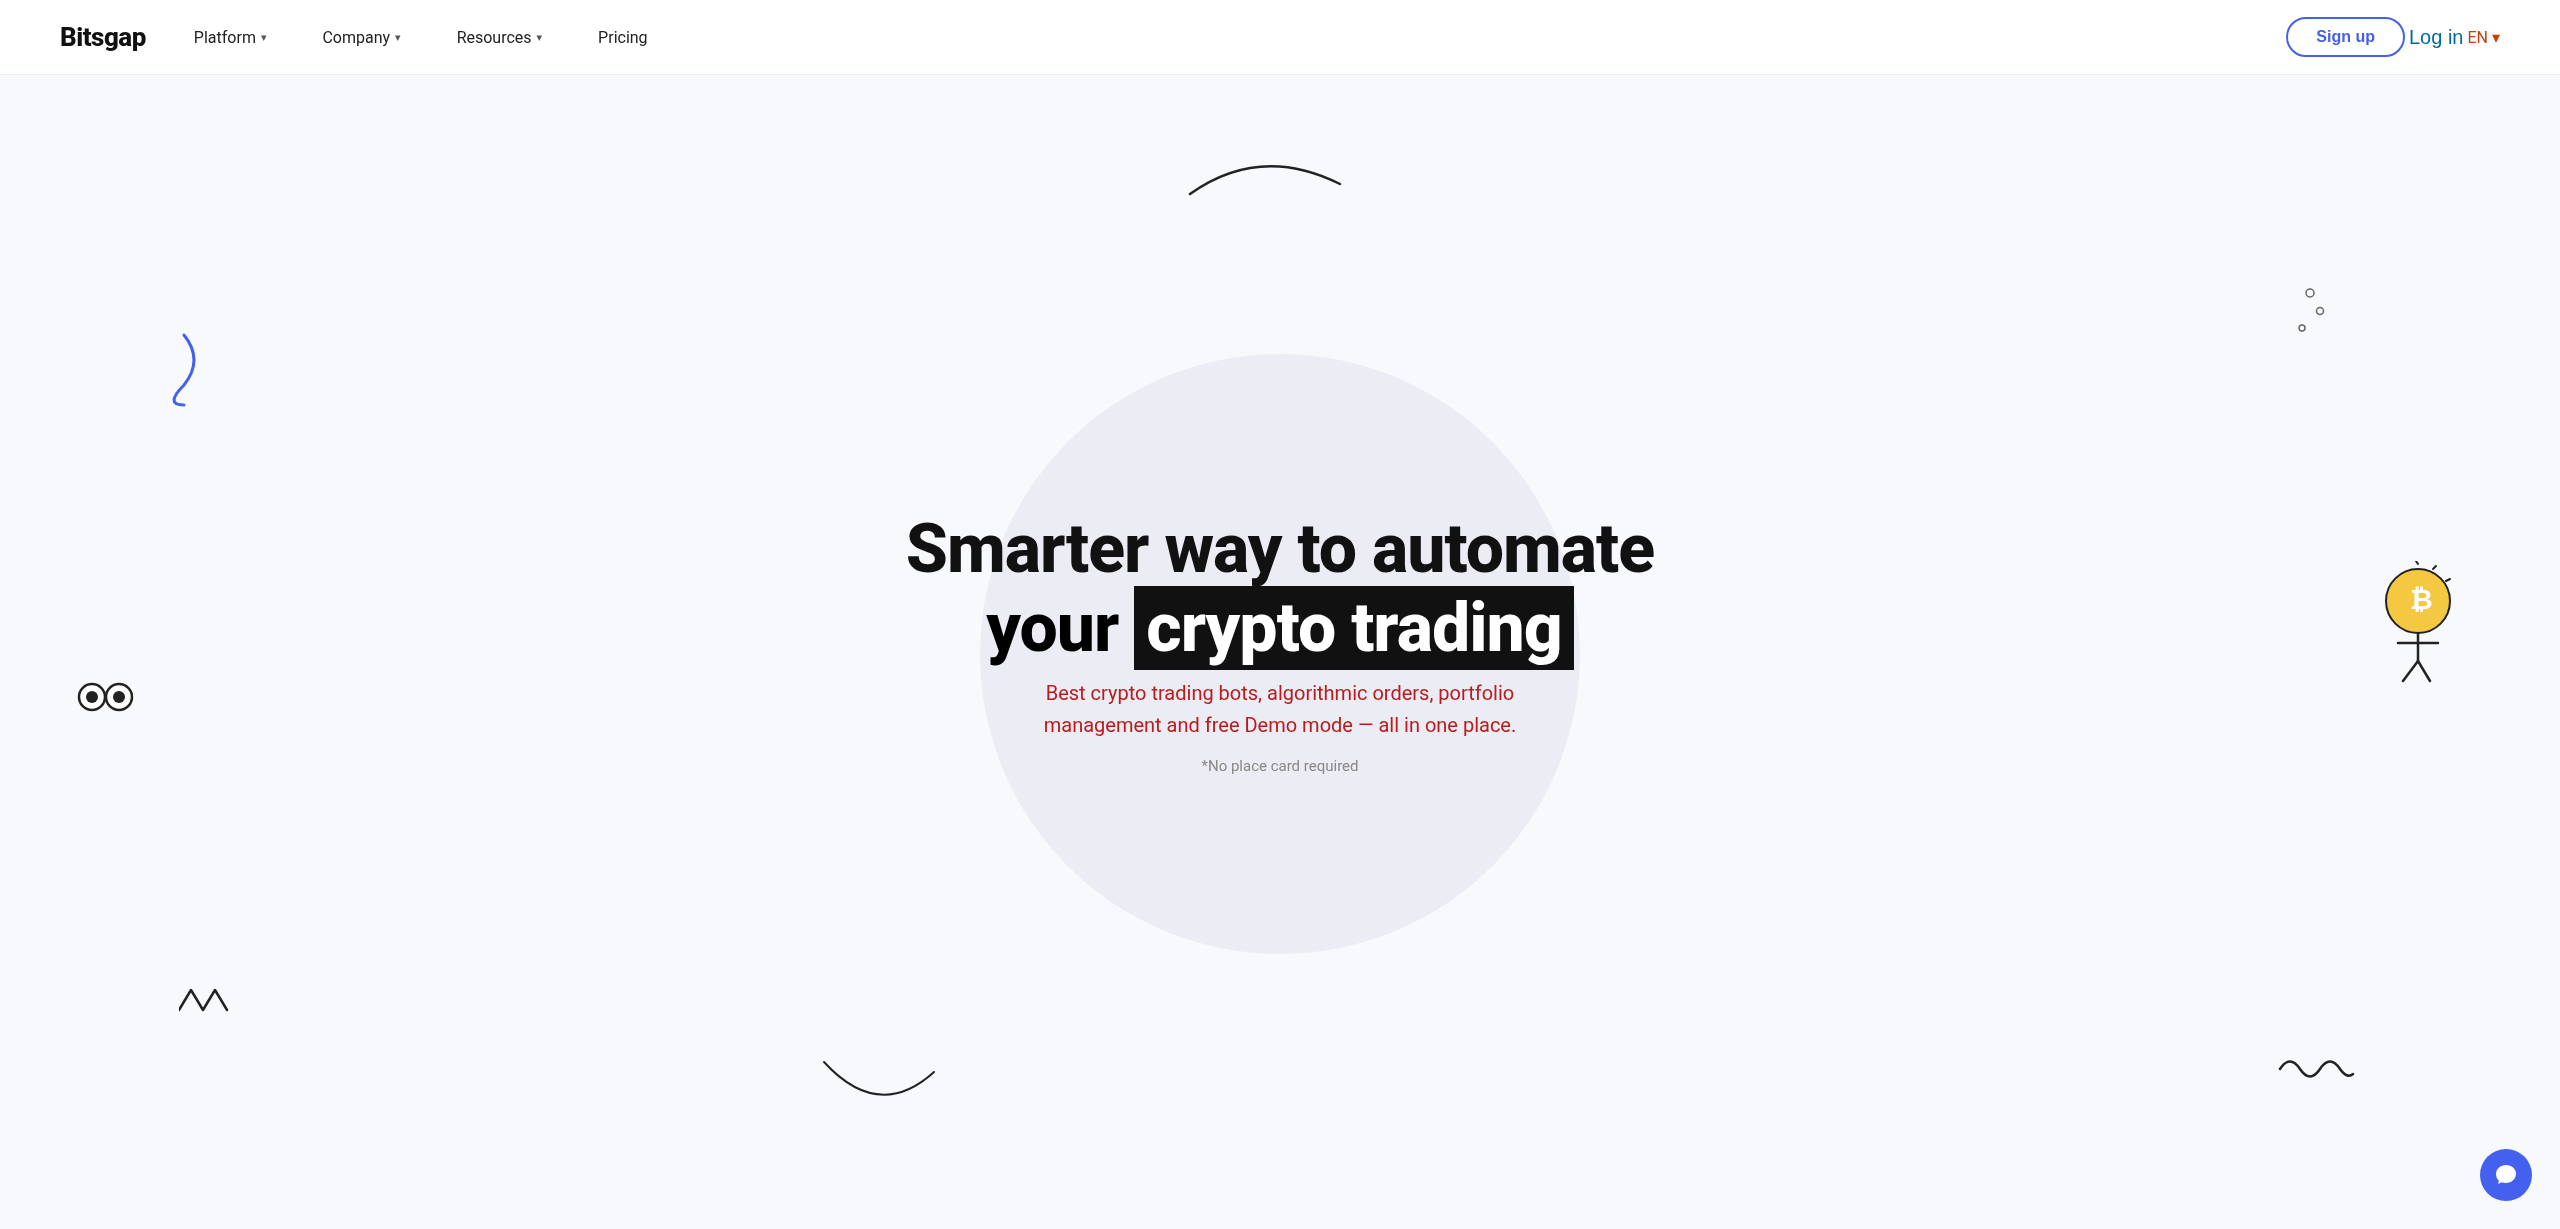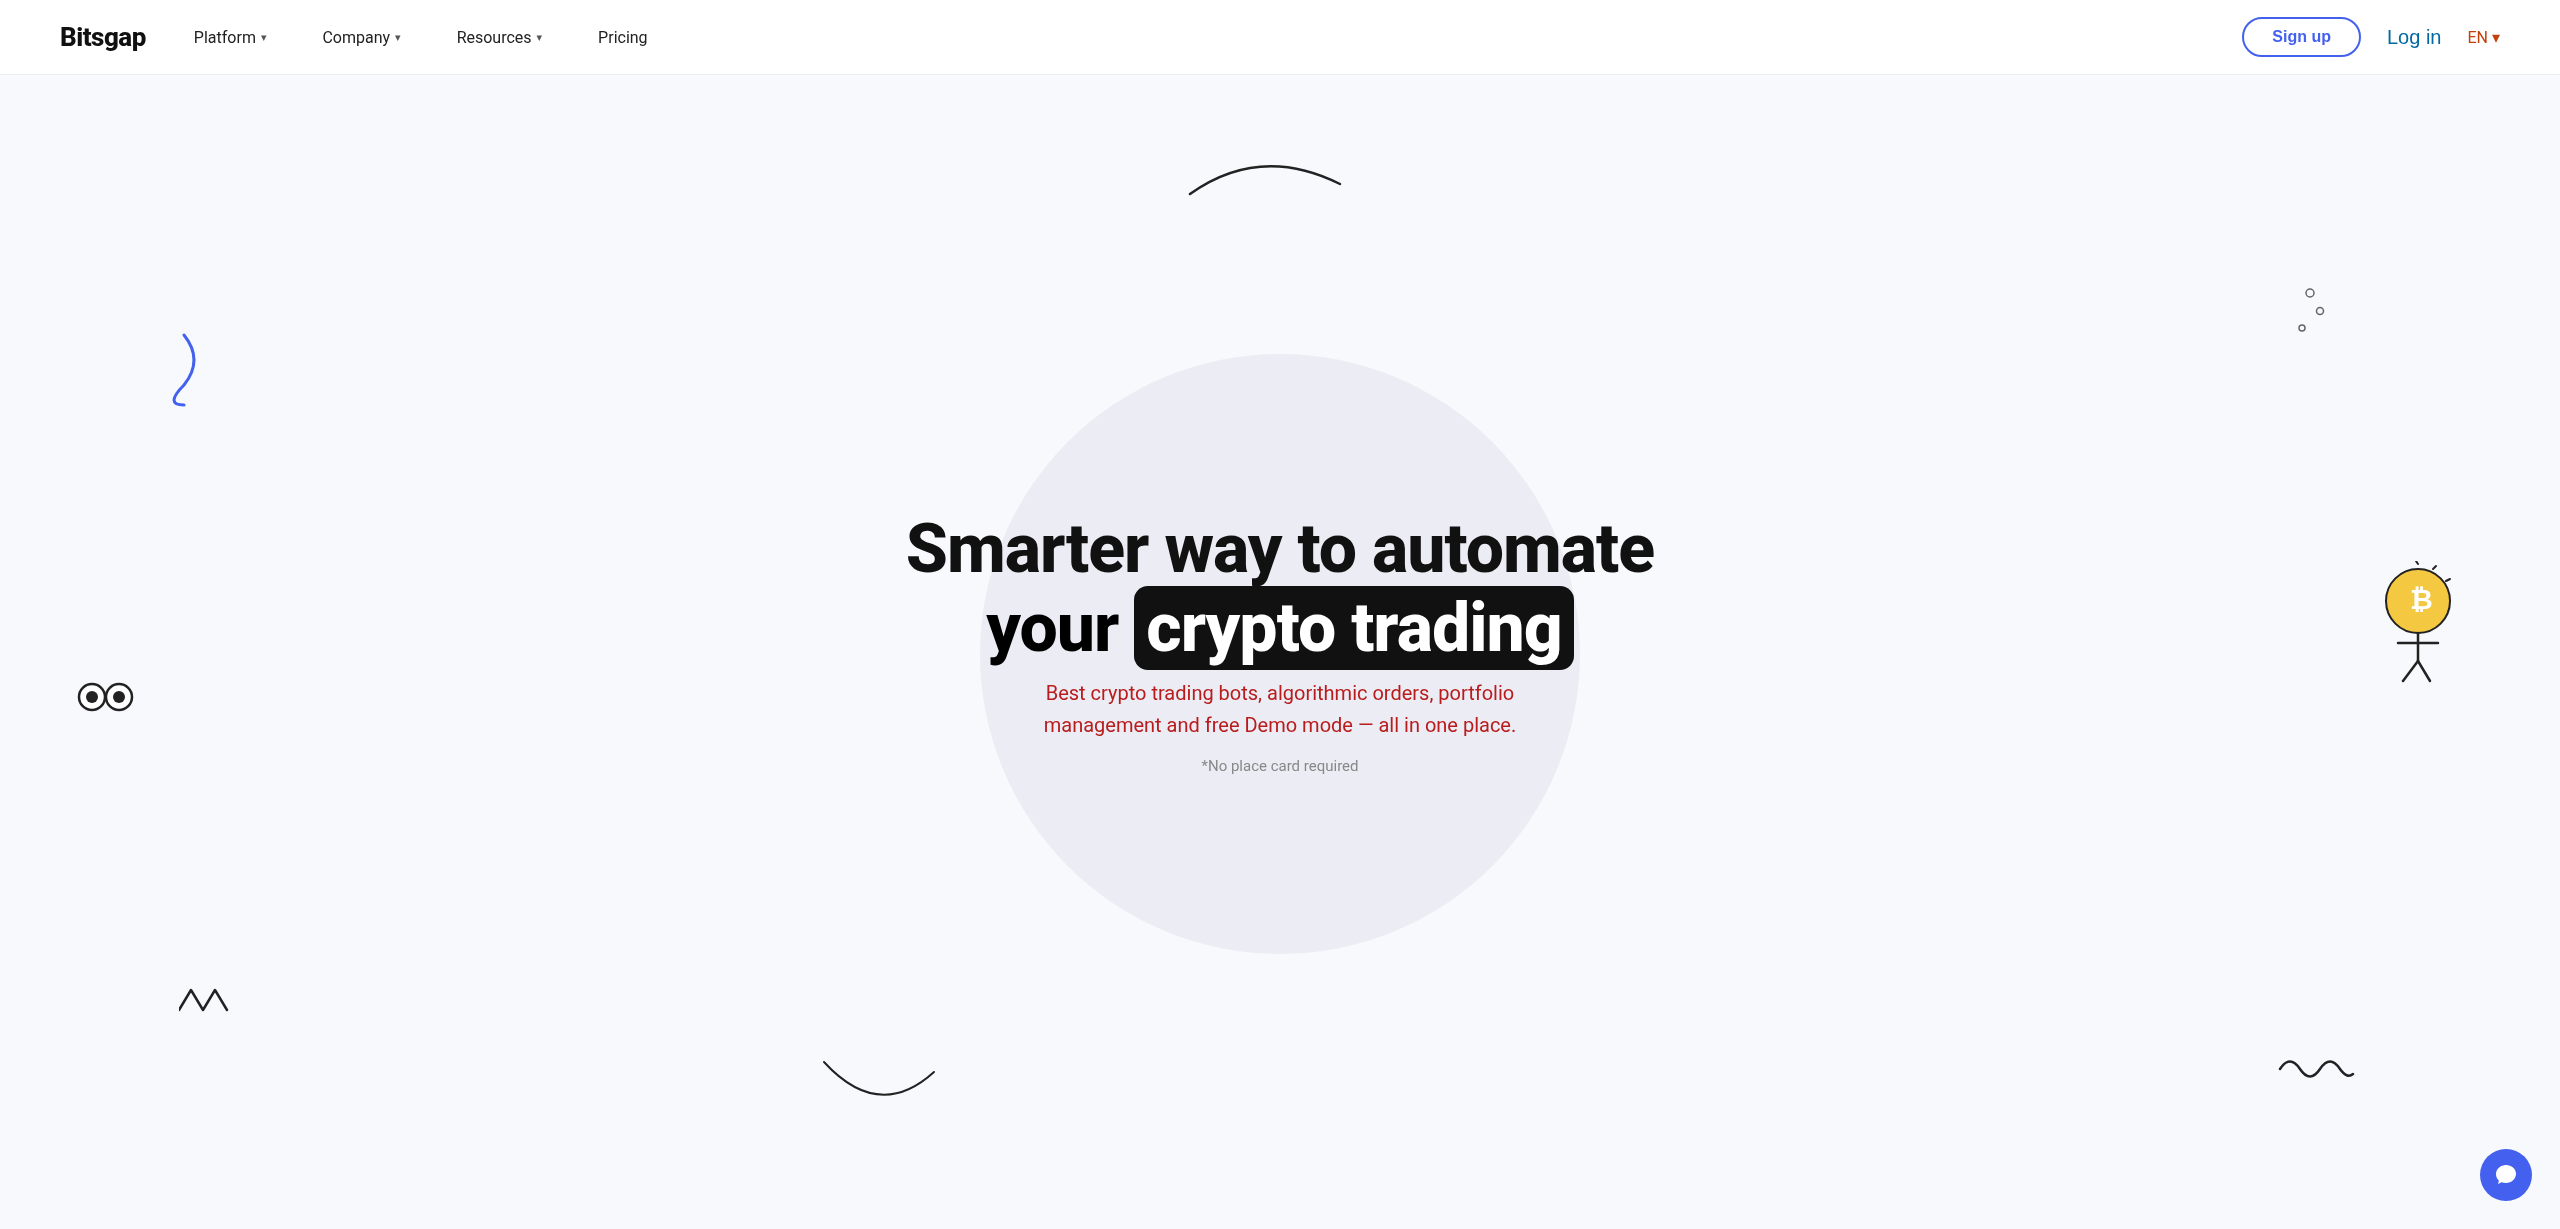--- a/index.html
+++ b/index.html
@@ -51,21 +51,21 @@
     }
 
     .nav-link .chevron {
       font-size: 11px;
       color: #555;
     }
 
     .nav-right {
       display: flex;
       align-items: center;
-      gap: 26px;
+      gap: 4px;
     }
 
     .btn-signup {
       border: 2px solid #4361ee;
       background: transparent;
       color: #4361ee;
       font-size: 16px;
       font-weight: 600;
       padding: 9px 28px;
       border-radius: 24px;
@@ -137,21 +137,21 @@
       letter-spacing: -1px;
       display: inline-block;
       margin-top: 4px;
     }
 
     .highlight-text {
       background: #111;
       color: #fff;
       padding: 2px 12px;
       display: inline;
-      border-radius: 14px;
+      border-radius: 0;
     }
 
     .hero-subtitle {
       font-size: 20px;
       color: #b91c1c;
       margin-top: 12px;
       line-height: 1.6;
       max-width: 580px;
       margin-left: auto;
       margin-right: auto;

